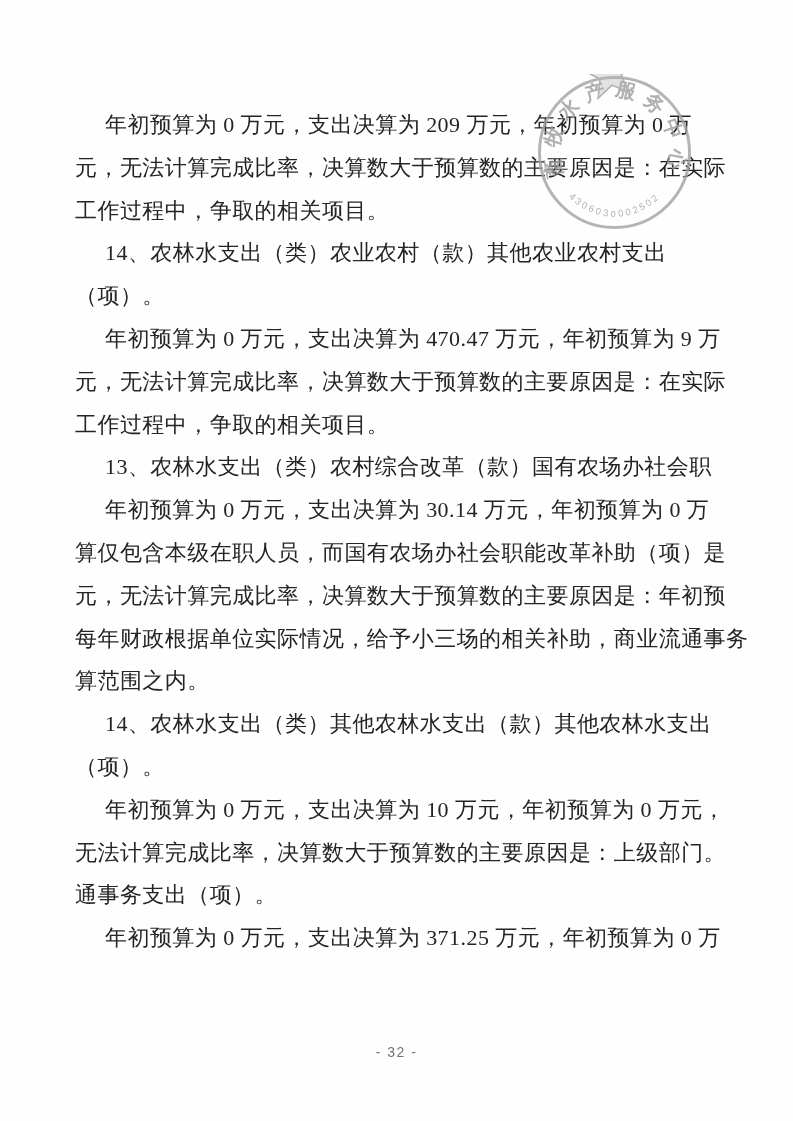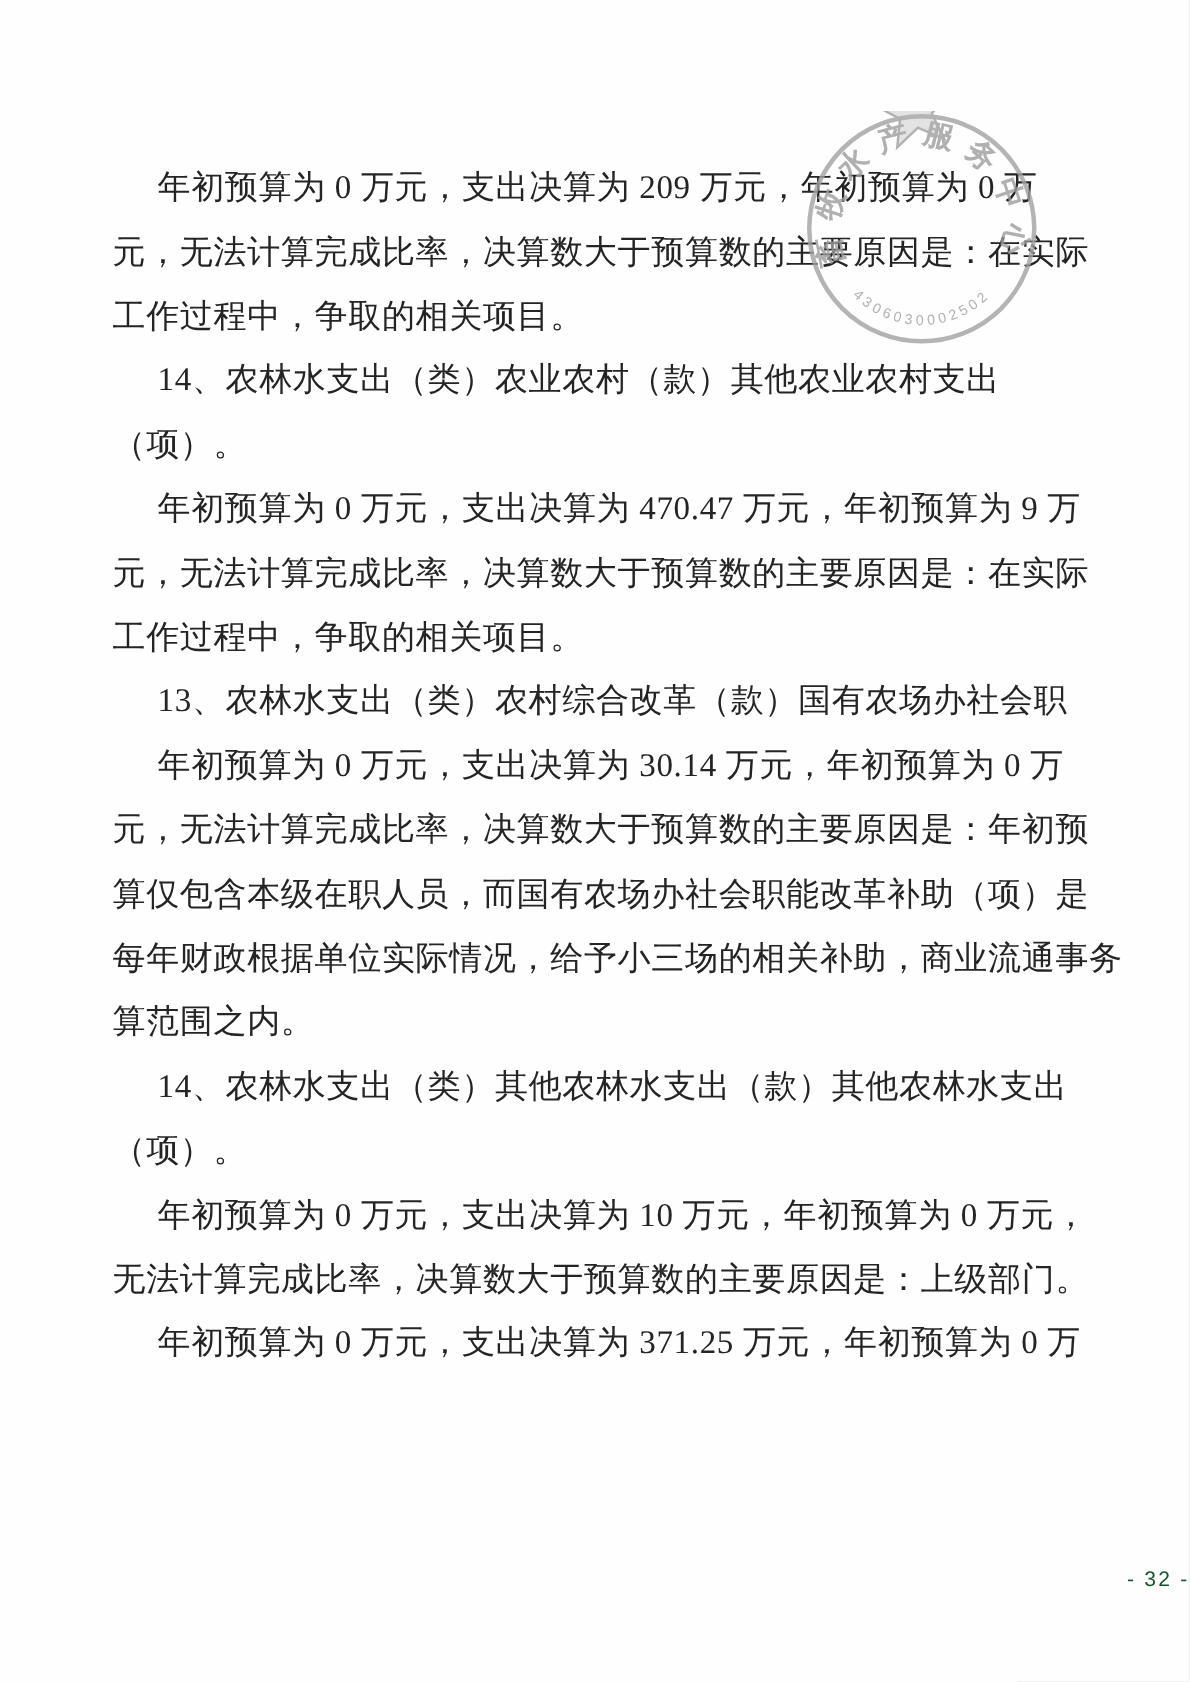--- a/index.html
+++ b/index.html
@@ -34,51 +34,52 @@
     width: 157px;
     height: 157px;
     opacity: 0.8;
     pointer-events: none;
   }
   .page-number {
     position: absolute;
     top: 1044px;
     left: 0;
     width: 100%;
-    text-align: right;
+    text-align: center;
     font-size: 14px;
     letter-spacing: 1.5px;
-    color: #14532d;
+    color: #737373;
     font-family: "Liberation Sans", sans-serif;
   }
 </style>
 </head>
 <body>
 
 <div class="page">
 
   <div class="text-block">
     <div class="line indent">年初预算为 0 万元，支出决算为 209 万元，年初预算为 0 万</div>
     <div class="line">元，无法计算完成比率，决算数大于预算数的主要原因是：在实际</div>
     <div class="line">工作过程中，争取的相关项目。</div>
     <div class="line indent">14、农林水支出（类）农业农村（款）其他农业农村支出</div>
     <div class="line">（项）。</div>
     <div class="line indent">年初预算为 0 万元，支出决算为 470.47 万元，年初预算为 9 万</div>
     <div class="line">元，无法计算完成比率，决算数大于预算数的主要原因是：在实际</div>
     <div class="line">工作过程中，争取的相关项目。</div>
     <div class="line indent">13、农林水支出（类）农村综合改革（款）国有农场办社会职</div>
     <div class="line indent">年初预算为 0 万元，支出决算为 30.14 万元，年初预算为 0 万</div>
+    <div class="line">算仅包含本级在职人员，而国有农场办社会职能改革补助（项）是</div>
     <div class="line">元，无法计算完成比率，决算数大于预算数的主要原因是：年初预</div>
-    <div class="line">算仅包含本级在职人员，而国有农场办社会职能改革补助（项）是</div>
     <div class="line">每年财政根据单位实际情况，给予小三场的相关补助，商业流通事务</div>
     <div class="line">算范围之内。</div>
     <div class="line indent">14、农林水支出（类）其他农林水支出（款）其他农林水支出</div>
     <div class="line">（项）。</div>
     <div class="line indent">年初预算为 0 万元，支出决算为 10 万元，年初预算为 0 万元，</div>
     <div class="line">无法计算完成比率，决算数大于预算数的主要原因是：上级部门。</div>
+    <div class="line">通事务支出（项）。</div>
     <div class="line indent">年初预算为 0 万元，支出决算为 371.25 万元，年初预算为 0 万</div>
   </div>
 
   <svg class="seal" viewBox="0 0 157 157" xmlns="http://www.w3.org/2000/svg">
     <defs>
       <path id="sealTopArc" d="M 25.9 97.5 A 56 56 0 1 1 131.1 97.5" fill="none"></path>
       <path id="sealBottomArc" d="M 23.0 110.5 A 64 64 0 0 0 134.0 110.5" fill="none"></path>
     </defs>
     <circle cx="78.5" cy="78.5" r="75" fill="none" stroke="#a2a2a2" stroke-width="3"></circle>
     <g transform="translate(74,152) translate(-64,-77) rotate(-10 64 -75)">

